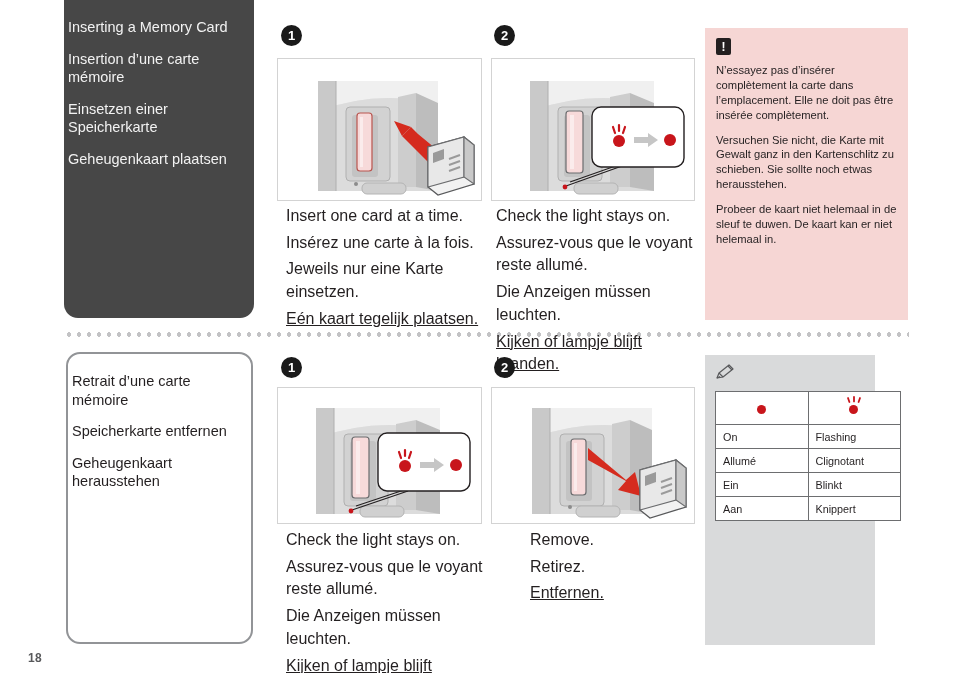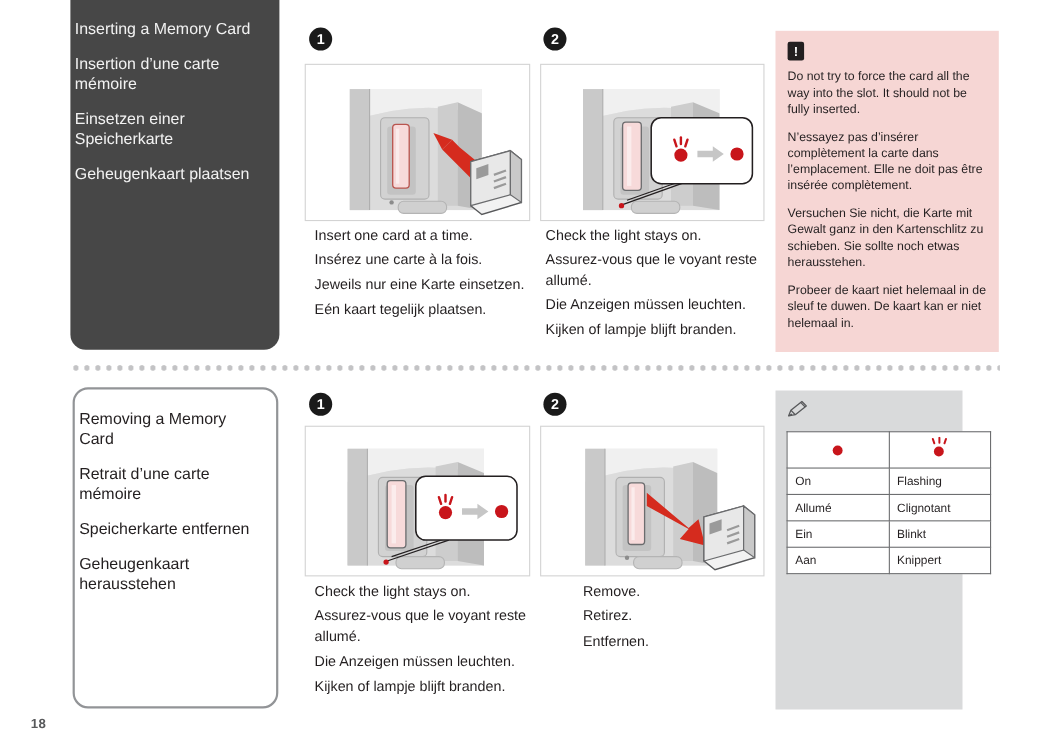--- a/index.html
+++ b/index.html
@@ -69,24 +69,24 @@
     box-sizing:border-box;
     border:1px solid #d3d3d3;
     background:#ffffff;
     overflow:hidden;
   }
   .figframe svg{display:block;}
 
   
   .caption{
     position:absolute;
-    font-size:13px;line-height:1.42;color:#231f20;
+    font-size:16px;line-height:1.42;color:#231f20;
   }
   .caption p{margin:0 0 4px 0;}
-  .caption p:last-child{margin-bottom:0;}
+  .caption p:last-child{margin-bottom:0;text-decoration:underline;}
 
   
   .warnpanel{
     position:absolute;left:705px;top:28px;width:203px;height:292px;
     background:#f6d6d4;
     box-sizing:border-box;
     padding:10px 11px 10px 11px;
   }
   .warn-icon{
     width:15px;height:17px;border-radius:2px;background:#231f20;
@@ -238,28 +238,26 @@
 
   <div class="caption" style="left:496px;top:205px;width:200px;">
     <p>Check the light stays on.</p>
     <p>Assurez-vous que le voyant reste allumé.</p>
     <p>Die Anzeigen müssen leuchten.</p>
     <p>Kijken of lampje blijft branden.</p>
   </div>
 
   <div class="warnpanel">
     <div class="warn-icon">!</div>
-    <p>Do not try to force the card all the way into the slot. It should not be fully inserted.</p>
     <p>N’essayez pas d’insérer complètement la carte dans l’emplacement. Elle ne doit pas être insérée complètement.</p>
     <p>Versuchen Sie nicht, die Karte mit Gewalt ganz in den Kartenschlitz zu schieben. Sie sollte noch etwas herausstehen.</p>
     <p>Probeer de kaart niet helemaal in de sleuf te duwen. De kaart kan er niet helemaal in.</p>
   </div>
 
   <div class="headbox light">
-    <p class="hl">Removing a Memory Card</p>
     <p class="hl">Retrait d’une carte mémoire</p>
     <p class="hl">Speicherkarte entfernen</p>
     <p class="hl">Geheugenkaart herausstehen</p>
   </div>
 
   <div class="badge" style="left:281px;top:357px;">1</div>
 
   <div class="figframe" style="left:277px;top:387px;width:205px;height:137px;">
     <svg width="205" height="137" viewBox="0 0 205 137" xmlns="http://www.w3.org/2000/svg">
       <rect x="38" y="20" width="124" height="106" fill="#e3e3e3"></rect>

